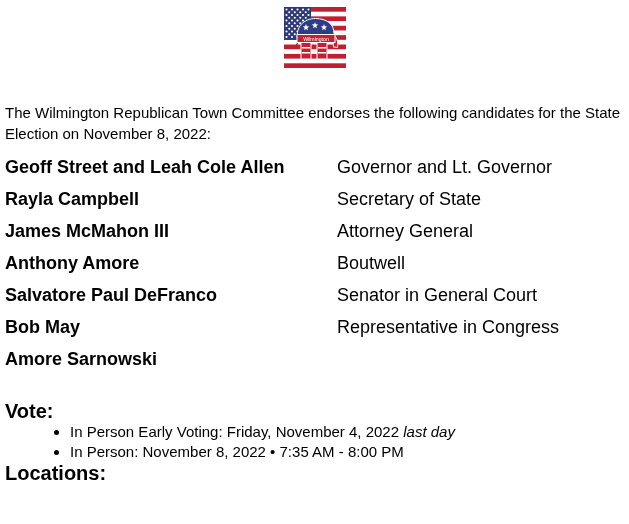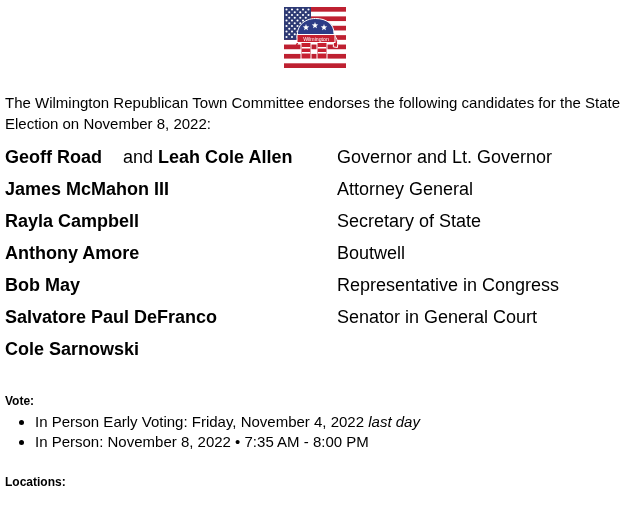--- a/index.html
+++ b/index.html
@@ -6,40 +6,40 @@
   html, body { margin: 0; padding: 0; }
   body {
     width: 629px; height: 524px;
     background: #ffffff; color: #000000;
     font-family: "Liberation Sans", "DejaVu Sans", sans-serif;
     overflow: hidden; position: relative;
   }
   .logo-wrap { padding-top: 7px; height: 68px; text-align: center; }
   .logo-wrap svg { display: inline-block; }
   .intro {
-    margin: 24px 4px 0 5px;
+    margin: 34px 4px 0 5px;
     width: 622px;
     font-size: 15px; line-height: 21px;
   }
   .candidates { margin-top: 13px; }
   .candidate-row {
     display: flex; align-items: flex-start;
     height: 32px; padding-left: 5px;
     font-size: 18px; line-height: 20px;
   }
   .candidate-name { width: 332px; font-weight: bold; }
-  .candidate-name .connector { font-weight: normal; margin-left: 16px; }
+  .candidate-name .connector { font-weight: bold; }
   .candidate-office { font-weight: normal; text-align: center; }
   .section-heading {
     padding-left: 5px;
-    font-size: 12px; font-weight: bold; line-height: 18px;
+    font-size: 20px; font-weight: bold; line-height: 18px;
   }
   .vote-heading { margin-top: 21px; }
-  .locations-heading { margin-top: 21px; }
-  ul.bullets { margin: 2px 0 0 0; padding-left: 35px; }
+  .locations-heading { margin-top: 2px; }
+  ul.bullets { margin: 2px 0 0 0; padding-left: 70px; }
   ul.bullets li { font-size: 15px; line-height: 20px; }
   em { font-style: italic; }
 </style>
 </head>
 <body>
 
 <div class="logo-wrap">
   <svg width="62" height="61" viewBox="0 0 62 61">
     <rect x="0" y="0" width="62" height="61" fill="#ffffff"></rect>
     <g fill="#BE2031">
@@ -126,45 +126,45 @@
       <rect x="13" y="27.5" width="38" height="8" stroke="#ffffff" stroke-width="1" fill="#C72030"></rect>
       <text x="32" y="33.6" font-size="5.2" fill="#ffffff" text-anchor="middle" font-family="Liberation Sans, sans-serif">Wilmington</text>
     </g>
   </svg>
 </div>
 
 <p class="intro">The Wilmington Republican Town Committee endorses the following candidates for the State Election on November 8, 2022:</p>
 
 <div class="candidates">
   <div class="candidate-row">
-    <div class="candidate-name"><span>Geoff Road</span><span class="connector"> and </span><span>Leah Cole Allen</span></div>
+    <div class="candidate-name"><span>Geoff Street</span><span class="connector"> and </span><span>Leah Cole Allen</span></div>
     <div class="candidate-office">Governor and Lt. Governor</div>
+  </div>
+  <div class="candidate-row">
+    <div class="candidate-name"><span>Rayla Campbell</span></div>
+    <div class="candidate-office">Secretary of State</div>
   </div>
   <div class="candidate-row">
     <div class="candidate-name"><span>James McMahon III</span></div>
     <div class="candidate-office">Attorney General</div>
   </div>
   <div class="candidate-row">
-    <div class="candidate-name"><span>Rayla Campbell</span></div>
-    <div class="candidate-office">Secretary of State</div>
+    <div class="candidate-name"><span>Anthony Amore</span></div>
+    <div class="candidate-office">Boutwell</div>
   </div>
   <div class="candidate-row">
-    <div class="candidate-name"><span>Anthony Amore</span></div>
-    <div class="candidate-office">Boutwell</div>
+    <div class="candidate-name"><span>Salvatore Paul DeFranco</span></div>
+    <div class="candidate-office">Senator in General Court</div>
   </div>
   <div class="candidate-row">
     <div class="candidate-name"><span>Bob May</span></div>
     <div class="candidate-office">Representative in Congress</div>
   </div>
   <div class="candidate-row">
-    <div class="candidate-name"><span>Salvatore Paul DeFranco</span></div>
-    <div class="candidate-office">Senator in General Court</div>
-  </div>
-  <div class="candidate-row">
-    <div class="candidate-name"><span>Cole Sarnowski</span></div>
+    <div class="candidate-name"><span>Amore Sarnowski</span></div>
   </div>
 </div>
 
 <div>
   <div class="section-heading vote-heading">Vote:</div>
   <ul class="bullets">
     <li><span>In Person Early Voting: Friday, November 4, 2022 </span><em>last day</em></li>
     <li><span>In Person: November 8, 2022 • 7:35 AM - 8:00 PM</span><em></em></li>
   </ul>
 </div>

